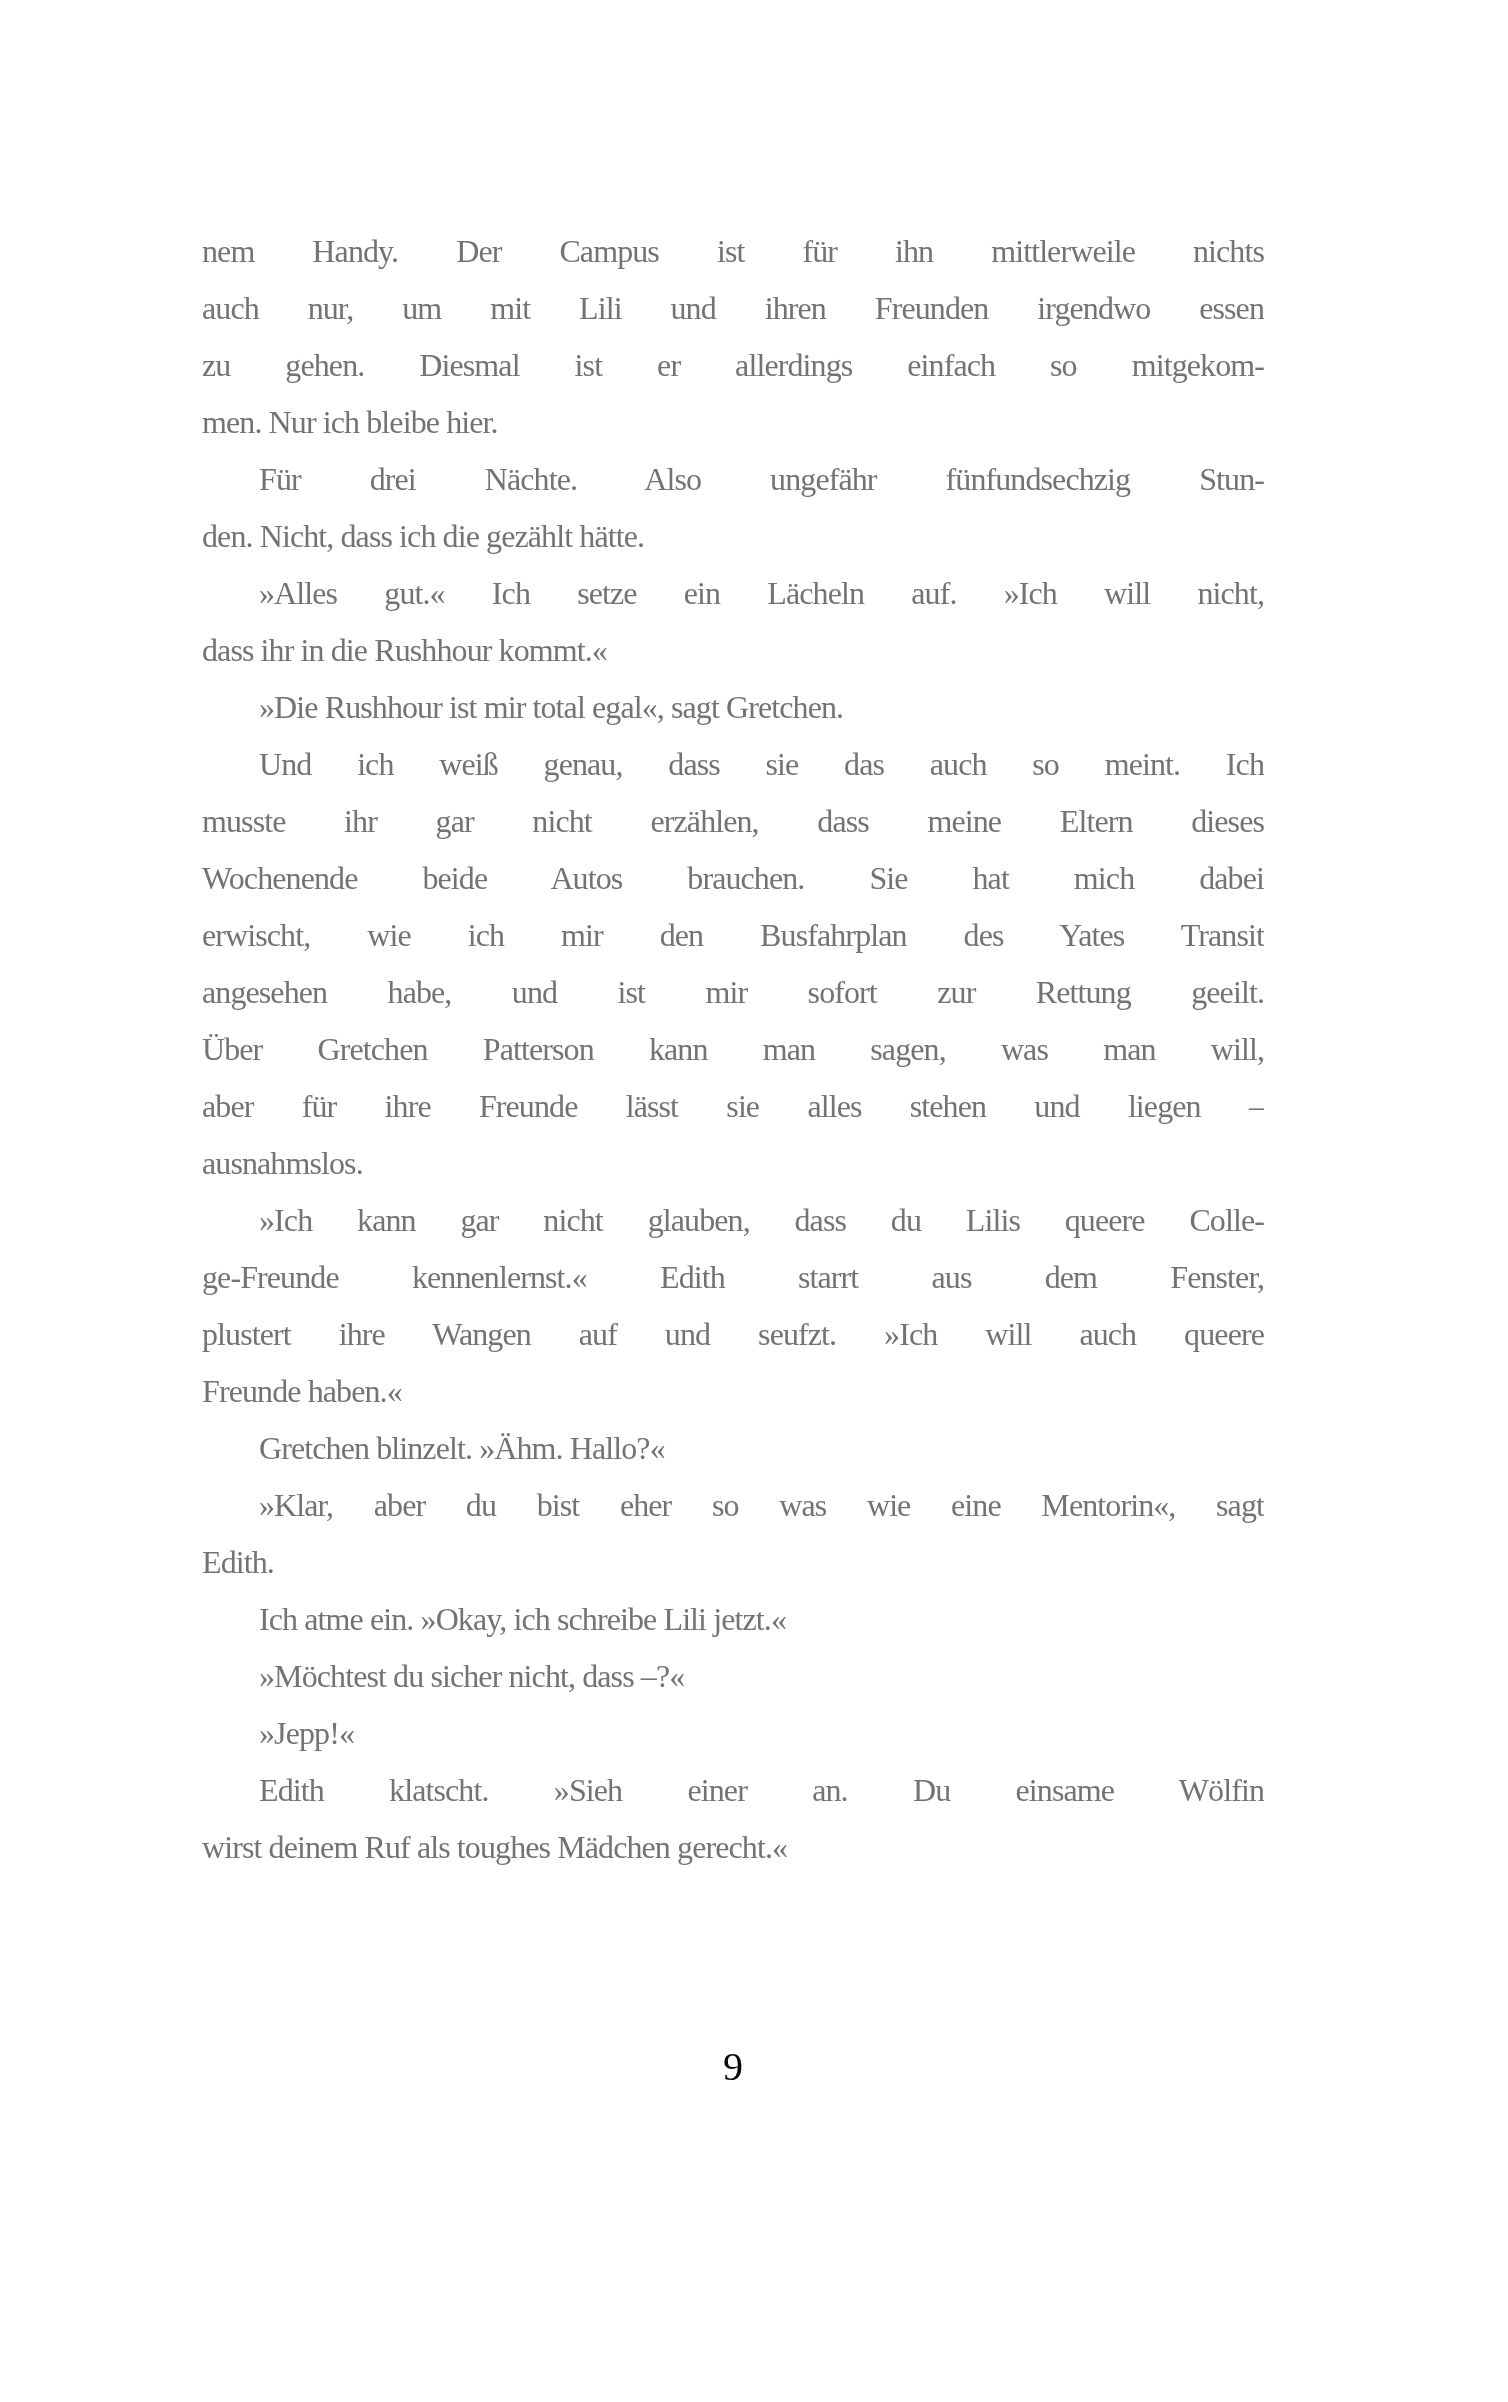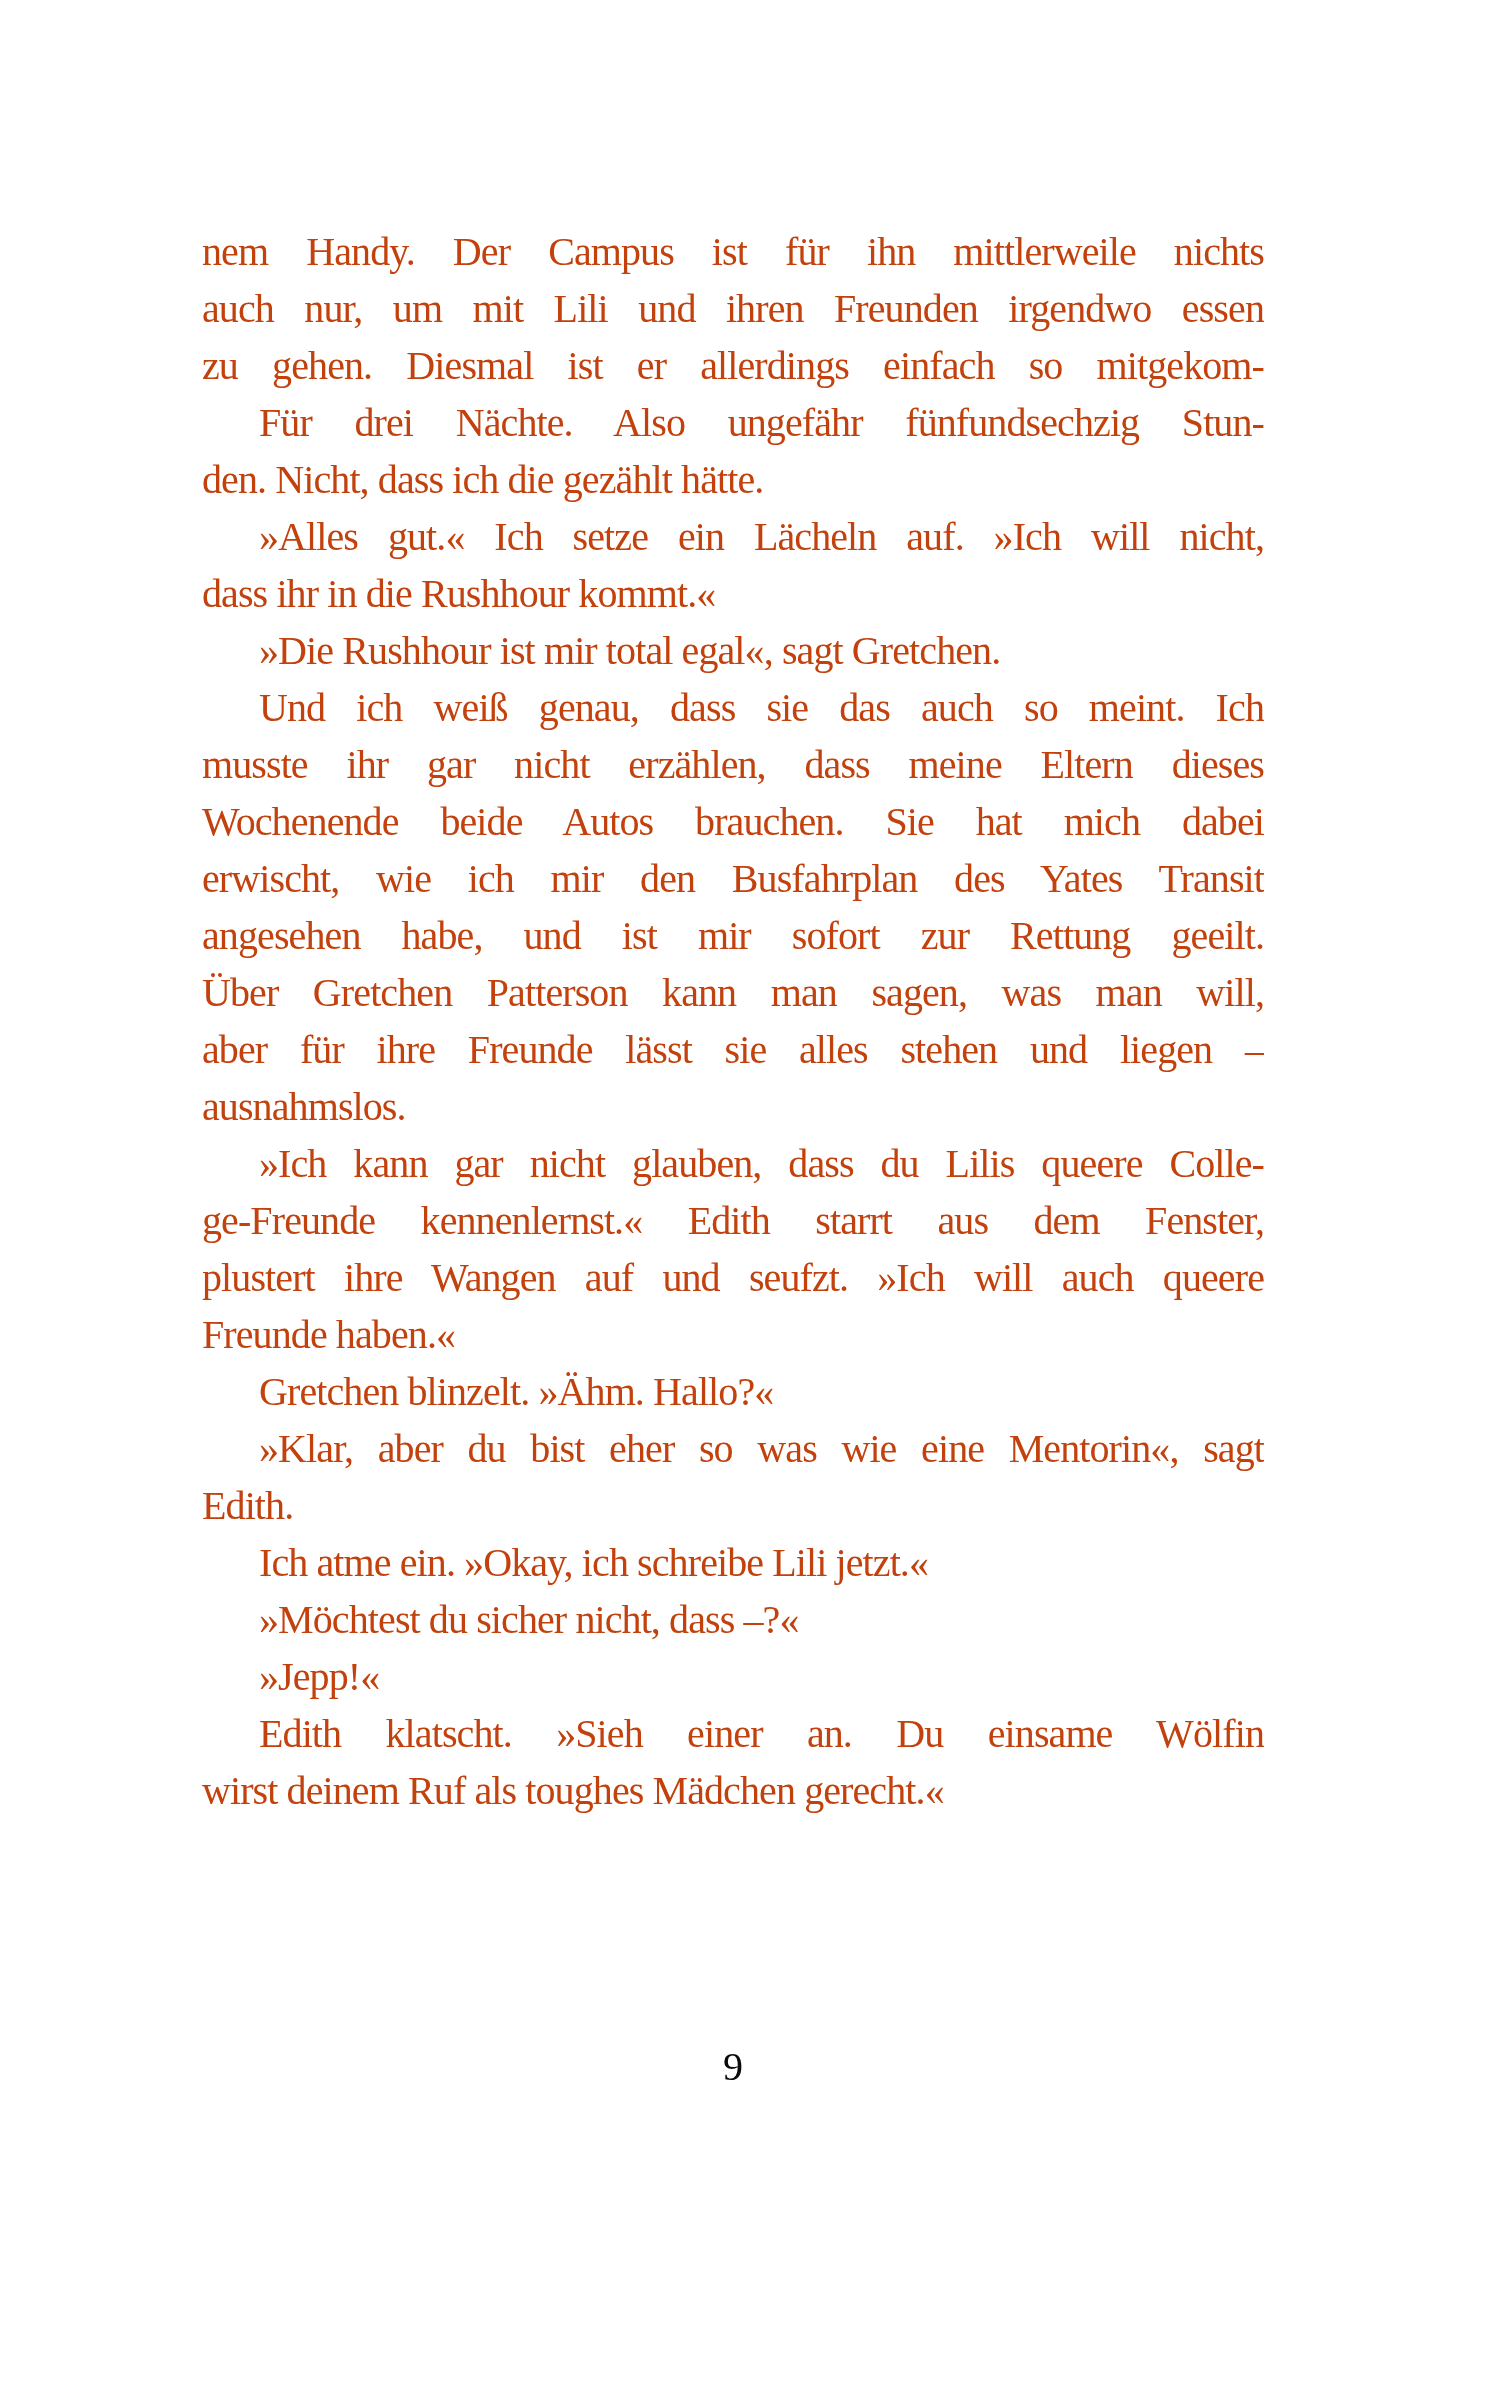--- a/index.html
+++ b/index.html
@@ -19,22 +19,22 @@
     left: 0; top: 0;
     width: 1508px;
     height: 2403px;
     background: #ffffff;
   }
   .text-block {
     position: absolute;
     left: 202px;
     top: 223px;
     width: 1062px;
-    color: #c2410c;
-    font-size: 40px;
+    color: #737373;
+    font-size: 32px;
     line-height: 57px;
     letter-spacing: -0.9px;
   }
   .line {
     width: 100%;
     white-space: normal;
     overflow: hidden;
     height: 57px;
     text-align: left;
     text-align-last: left;
@@ -58,20 +58,21 @@
   }
 </style>
 </head>
 <body>
 
 <div class="page">
   <div class="text-block">
       <div class="line just">nem Handy. Der Campus ist für ihn mittlerweile nichts</div>
       <div class="line just">auch nur, um mit Lili und ihren Freunden irgendwo essen</div>
       <div class="line just">zu gehen. Diesmal ist er allerdings einfach so mitgekom-</div>
+      <div class="line">men. Nur ich bleibe hier.</div>
       <div class="line indent just">Für drei Nächte. Also ungefähr fünfundsechzig Stun-</div>
       <div class="line">den. Nicht, dass ich die gezählt hätte.</div>
       <div class="line indent just">»Alles gut.« Ich setze ein Lächeln auf. »Ich will nicht,</div>
       <div class="line">dass ihr in die Rushhour kommt.«</div>
       <div class="line indent">»Die Rushhour ist mir total egal«, sagt Gretchen.</div>
       <div class="line indent just">Und ich weiß genau, dass sie das auch so meint. Ich</div>
       <div class="line just">musste ihr gar nicht erzählen, dass meine Eltern dieses</div>
       <div class="line just">Wochenende beide Autos brauchen. Sie hat mich dabei</div>
       <div class="line just">erwischt, wie ich mir den Busfahrplan des Yates Transit</div>
       <div class="line just">angesehen habe, und ist mir sofort zur Rettung geeilt.</div>

